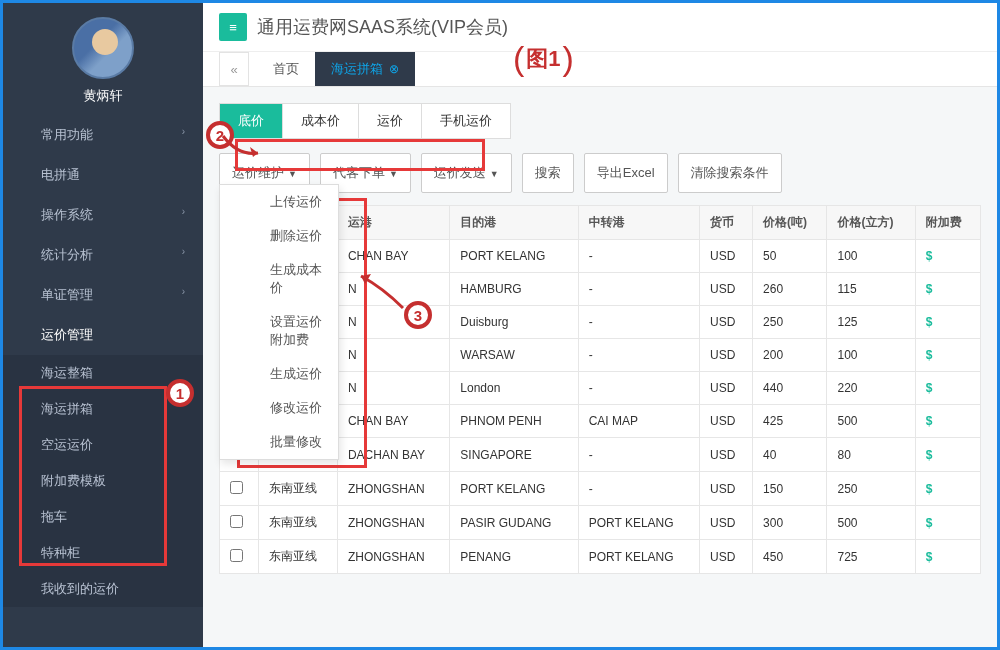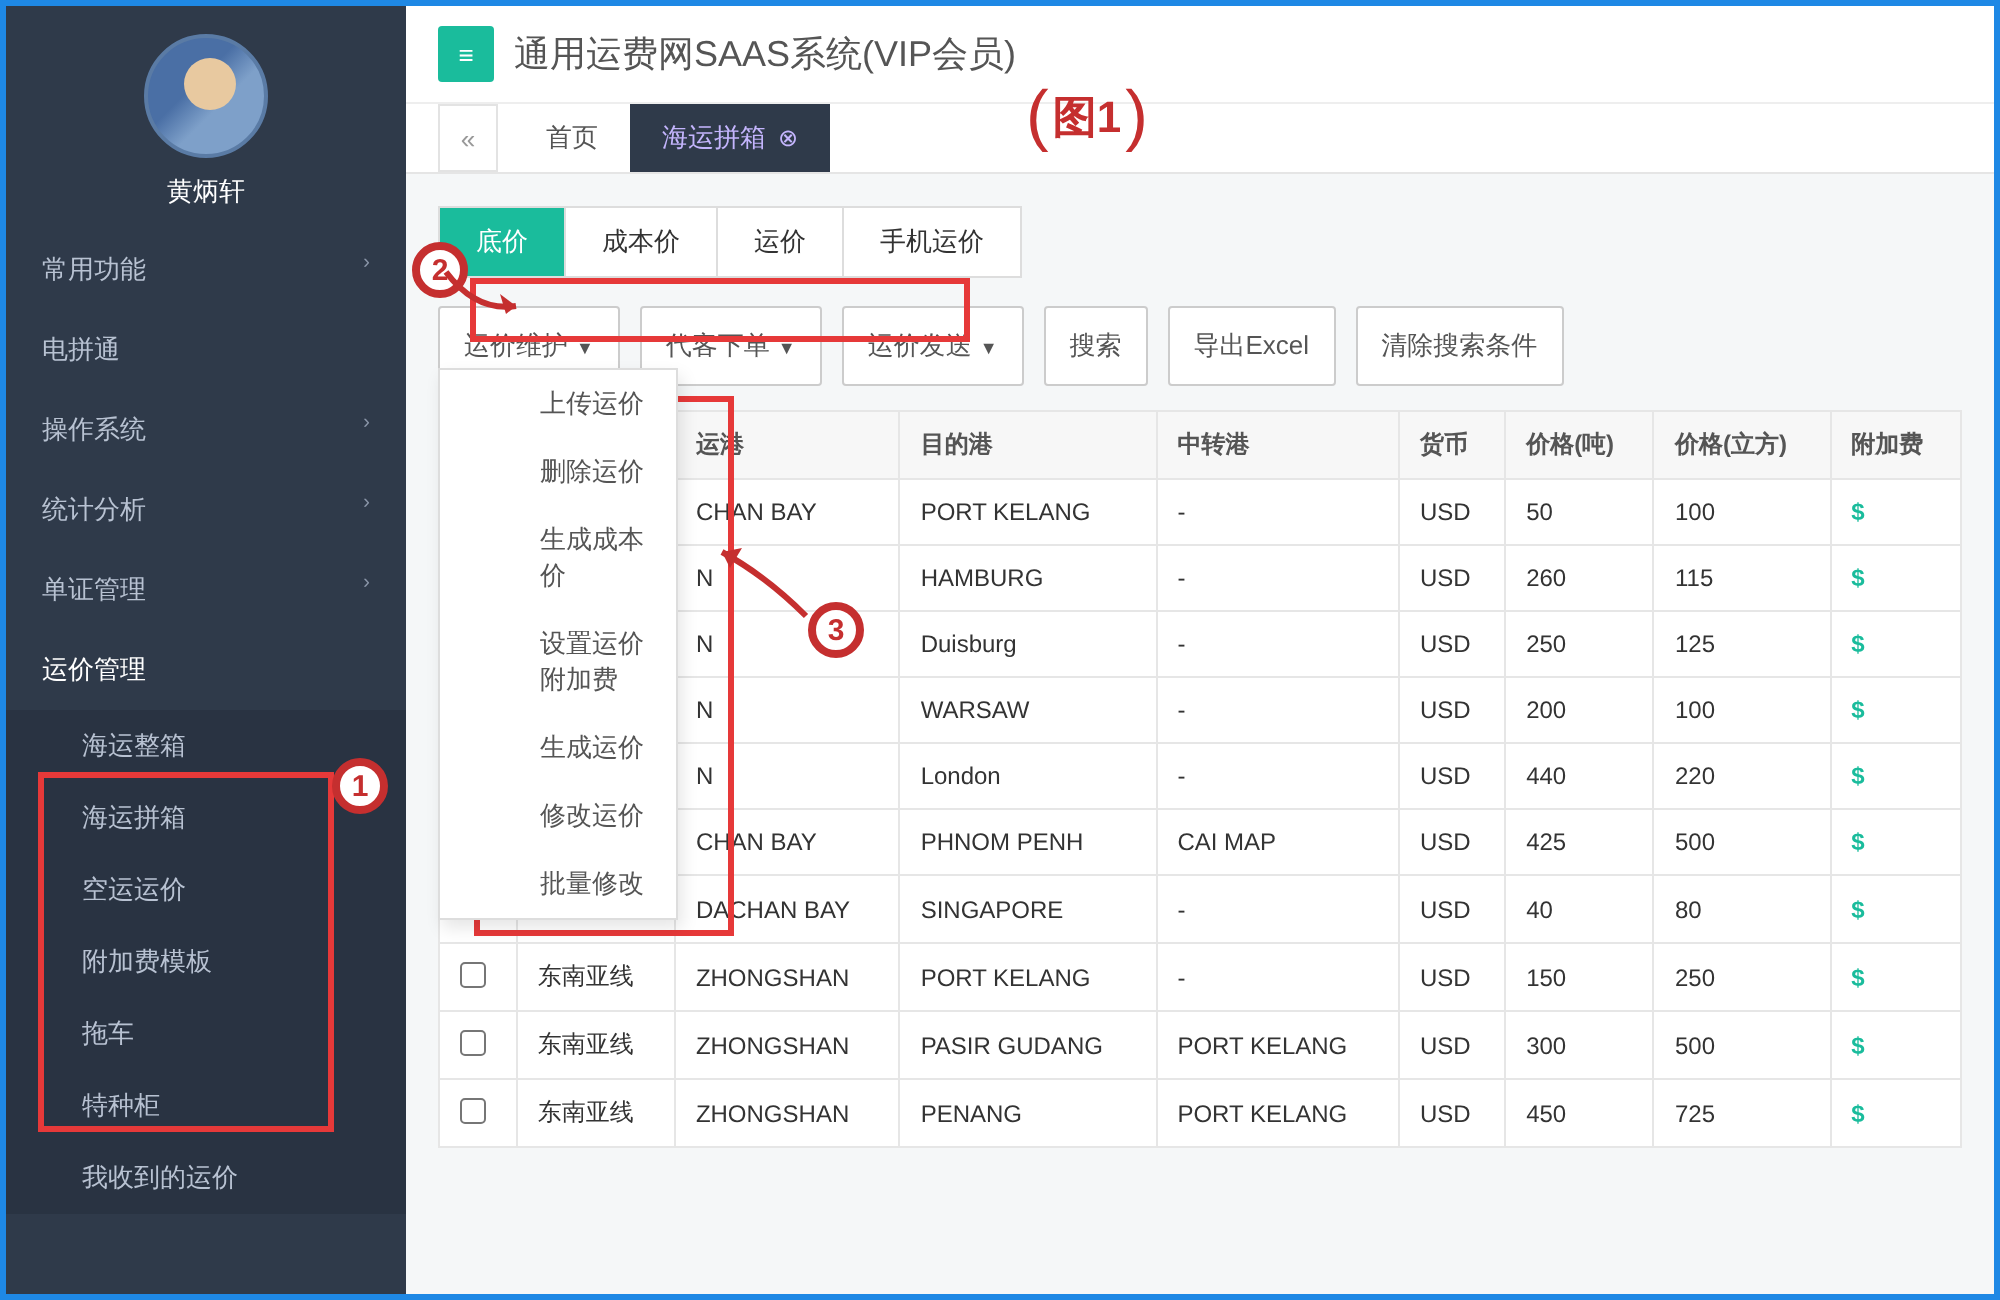--- a/index.html
+++ b/index.html
@@ -4,35 +4,35 @@
 <style>
   * { box-sizing: border-box; margin: 0; padding: 0; }
   body { font-family: "Microsoft YaHei", Arial, sans-serif; font-size: 13px; color: #333; background: #fff; }
   .frame { width: 1000px; height: 650px; border: 3px solid #1e88e5; position: relative; overflow: hidden; display: flex; }
   .sidebar { width: 200px; background: #2f3a4a; color: #c7d0dd; display: flex; flex-direction: column; }
   .profile { padding: 14px 0 10px 0; display: flex; flex-direction: column; align-items: center; }
   .avatar { width: 62px; height: 62px; border-radius: 50%; background: linear-gradient(135deg,#4a6fa5 40%,#7ea0c9 60%); border: 2px solid #5a7ba5; position: relative; overflow: hidden; }
   .avatar::after { content:""; position:absolute; top:10px; left:18px; width:26px; height:26px; border-radius:50%; background:#e8c9a0; }
   .username { margin-top: 8px; font-size: 13px; color: #fff; }
   .nav { flex: 1; overflow-y: auto; }
-  .nav-item { padding: 11px 18px; display: flex; align-items: flex-start; justify-content: space-between; cursor: pointer; color: #b8c2d2; font-size: 13px; }
+  .nav-item { padding: 11px 18px; display: flex; align-items: flex-start; justify-content: space-between; cursor: pointer; color: #b8c2d2; font-size: 13px; margin-left: 20px; }
   .nav-item .chev { color: #8a95a8; font-size: 10px; }
   .nav-item.open { color: #fff; }
   .nav-sub { background: #293342; }
   .nav-sub .sub-item { padding: 9px 18px 9px 38px; font-size: 13px; color: #b8c2d2; cursor: pointer; }
 
   .main { flex: 1; background: #f5f7f8; display: flex; flex-direction: column; min-width: 0; }
   .header { background: #fff; padding: 10px 16px; display: flex; align-items: center; border-bottom: 1px solid #eee; }
   .burger { width: 28px; height: 28px; background: #1abc9c; color: #fff; display: flex; align-items: center; justify-content: center; border-radius: 2px; margin-right: 10px; cursor: pointer; }
   .app-title { font-size: 18px; color: #555; }
 
   .tabs-row { background: #fff; padding: 0 16px; display: flex; align-items: center; border-bottom: 1px solid #e5e5e5; }
   .tabs-row .back { width: 30px; height: 34px; border: 1px solid #e3e3e3; display:flex; align-items:center; justify-content:center; margin-right:8px; cursor:pointer; color:#999; }
   .tab { padding: 8px 16px; font-size: 13px; cursor: pointer; color: #555; }
-  .tab.active { background: #2f3a4a; color: #c4b5fd; text-align: right; }
+  .tab.active { background: #2f3a4a; color: #0ea5e9; text-align: right; }
   .tab .close { margin-left: 6px; font-size: 12px; }
 
   .content { padding: 16px; flex: 1; overflow: auto; }
   .mode-tabs { display: flex; border: 1px solid #ddd; width: fit-content; margin-bottom: 14px; background:#fff;text-align:center; }
   .mode-tab { padding: 8px 18px; border-right: 1px solid #ddd; cursor: pointer; color: #333; font-size: 13px; }
   .mode-tab:last-child { border-right: none; }
   .mode-tab.active { background: #1abc9c; color: #fff; }
 
   .toolbar { display: flex; gap: 10px; margin-bottom: 12px; flex-wrap: wrap; }
   .btn { background: #fff; border: 1px solid #ccc; padding: 10px 12px; font-size: 13px; cursor: pointer; border-radius: 2px; color:#555; }

